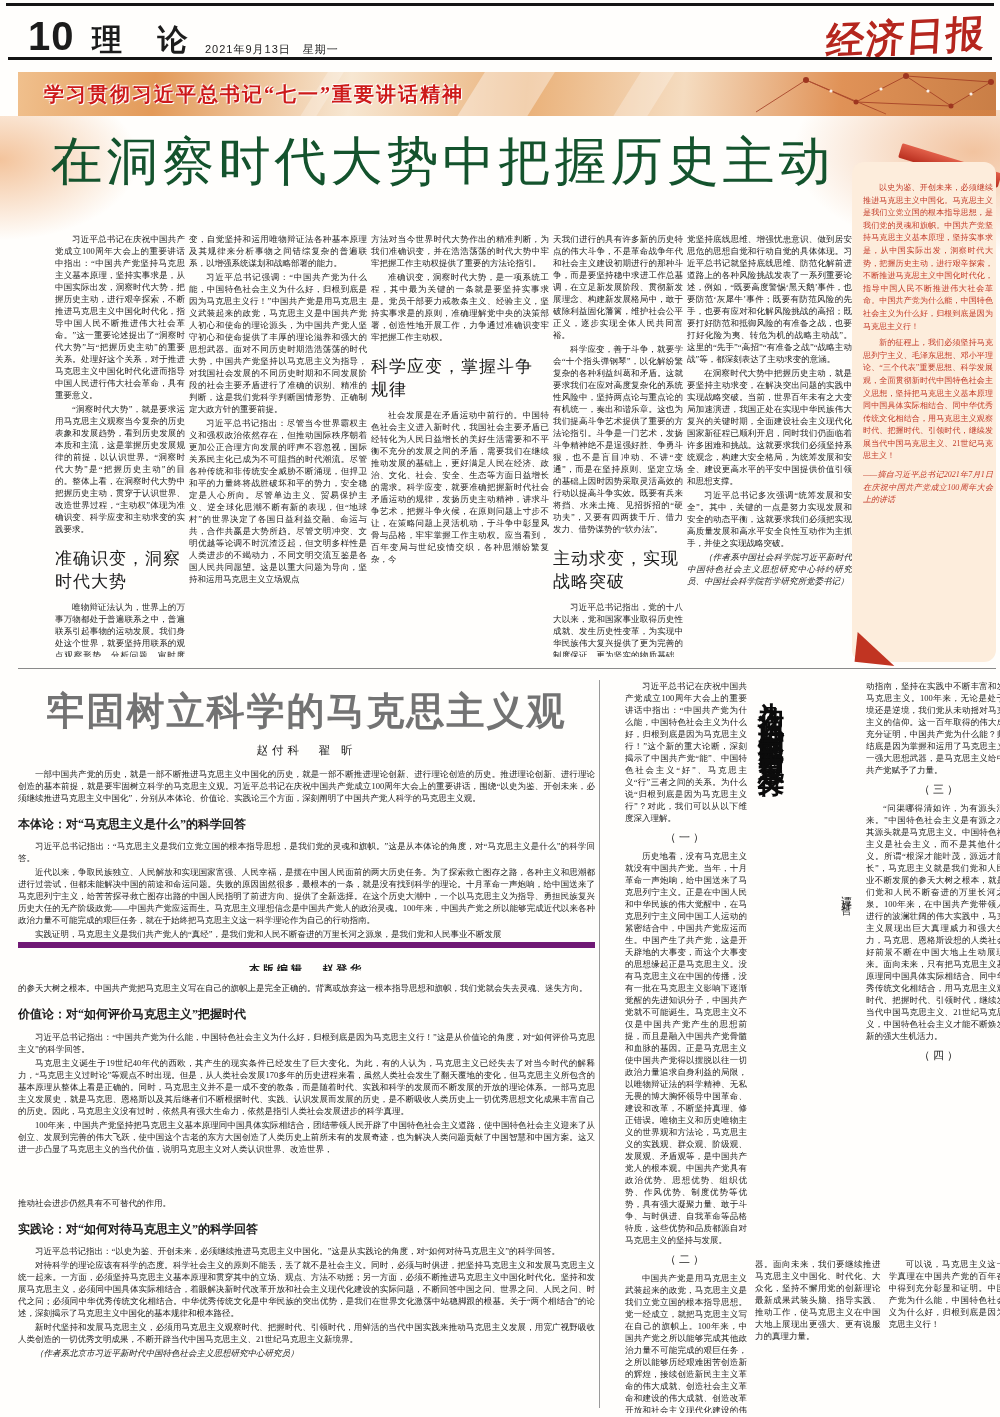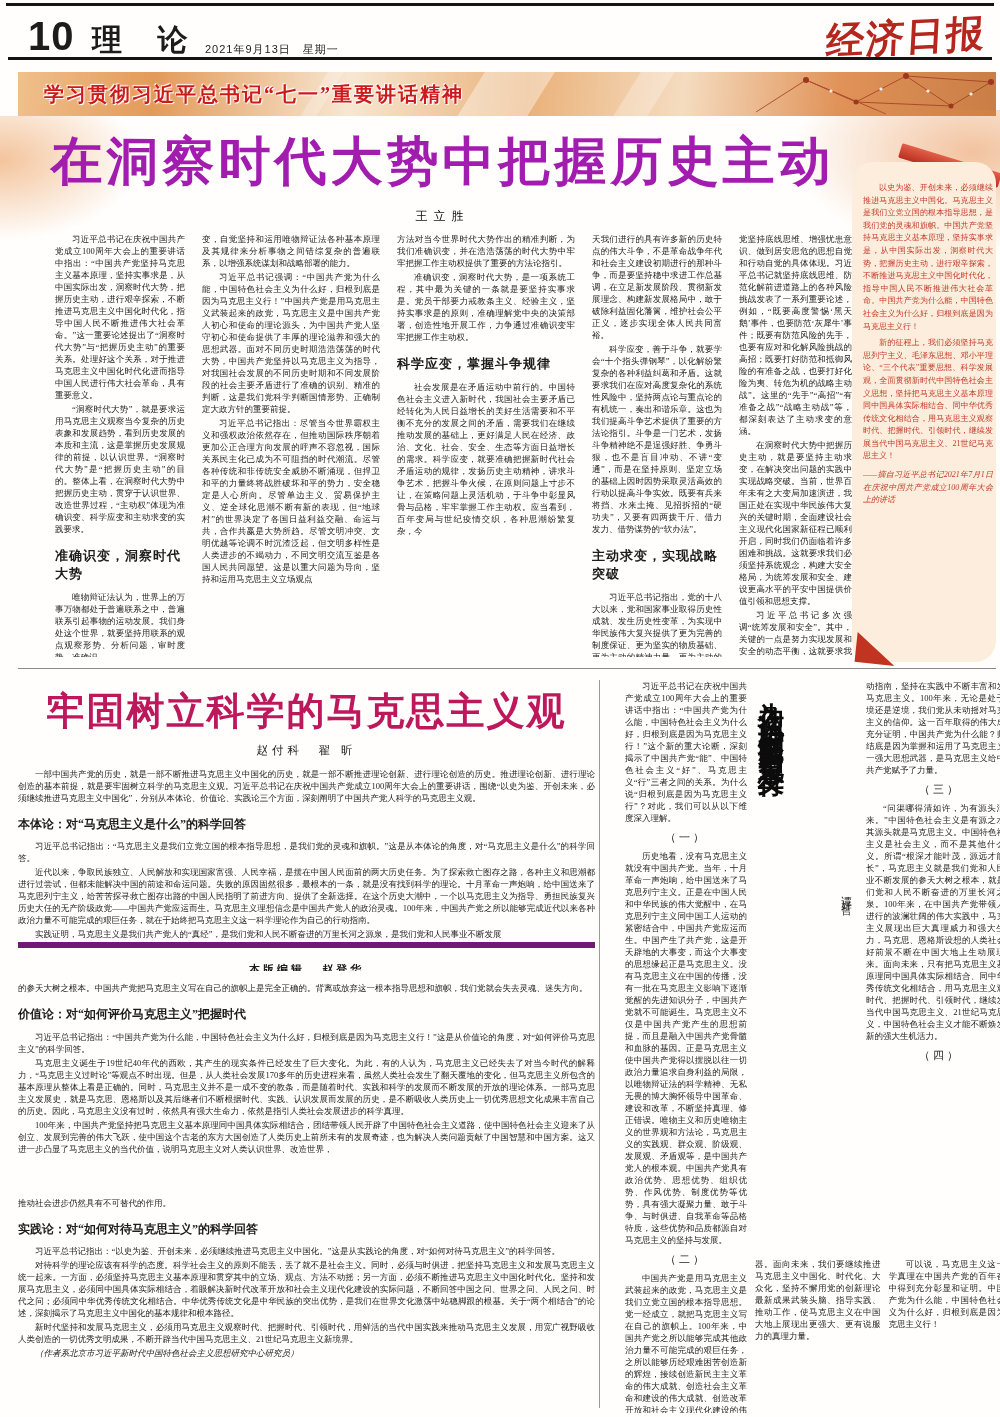--- a/index.html
+++ b/index.html
@@ -29,47 +29,47 @@
      letter-spacing:2px;text-shadow:1px 1px 0 #fff,-1px -1px 0 rgba(255,255,255,.85),0 0 3px rgba(255,255,255,.9);}
 
   
   .swooshL{position:absolute;left:0;top:116px;width:140px;height:125px;
      background:radial-gradient(ellipse at 0% 35%,rgba(234,148,77,.55),rgba(234,148,77,0) 70%);}
   .swooshR{position:absolute;left:780px;top:110px;width:220px;height:150px;
      background:radial-gradient(ellipse at 88% 28%,rgba(229,136,66,.5),rgba(229,136,66,0) 66%);}
 
   
   .a1title{position:absolute;left:35px;top:132px;width:815px;text-align:center;font-size:52px;line-height:1.15;
-     font-weight:700;letter-spacing:4px;color:#a21caf;}
+     font-weight:400;letter-spacing:4px;color:#14532d;}
   .a1author{position:absolute;left:35px;top:208px;width:815px;text-align:center;font-size:12px;letter-spacing:6px;color:#111;}
-  .a1body{position:absolute;left:55px;top:233px;width:797px;height:424px;display:flex;gap:17px;overflow:hidden;}
+  .a1body{position:absolute;left:55px;top:233px;width:797px;height:424px;display:flex;gap:4px;overflow:hidden;}
   .a1c{overflow:hidden;height:424px;}
   .a1c1{width:130px;}.a1c2{width:178px;}.a1c3{width:178px;}.a1c4{width:130px;}.a1c5{flex:1;}
   .bp{margin:0 0 2px 0;font-size:8.5px;line-height:12px;text-align:justify;text-indent:2em;}
   .bp.noind{text-indent:0;}
-  .a1sub{font-size:13px;font-weight:700;margin:12px 0 8px 0;letter-spacing:1px;font-family:"Liberation Sans","DejaVu Sans",sans-serif;}
+  .a1sub{font-size:17px;font-weight:400;margin:12px 0 8px 0;letter-spacing:1px;font-family:"Liberation Sans","DejaVu Sans",sans-serif;}
   .note{font-style:italic;color:#222;}
 
   
   .qbox{position:absolute;left:852px;top:162px;width:144px;height:500px;}
-  .qinner{position:absolute;inset:0;background:#fdeddc;border-radius:21px;padding:20px 3px 14px 11px;box-sizing:border-box;overflow:hidden;}
+  .qinner{position:absolute;inset:0;background:#fdeddc;border-radius:12px;padding:20px 3px 14px 11px;box-sizing:border-box;overflow:hidden;}
   .qinner p{margin:0 0 4px 0;font-size:8px;line-height:12.6px;color:#c23a28;text-align:justify;text-indent:2em;}
   .qsrc{font-style:italic;text-align:right;margin-top:6px !important;text-indent:0 !important;}
   .ribTop{position:absolute;top:-4px;right:-6px;width:104px;height:15px;border-radius:2px;
      background:linear-gradient(180deg,#e2604a,#b92f1f);transform:rotate(17deg);}
   .ribBot{position:absolute;bottom:-2px;left:4px;width:0;height:0;
      border-left:40px solid #c13422;border-top:30px solid transparent;transform:rotate(6deg);}
 
   
   .divh{position:absolute;left:18px;top:668px;width:978px;height:1px;background:#8a8a8a;}
   .divv{position:absolute;left:599px;top:680px;width:1px;height:728px;background:#9a9a9a;}
 
   
   .a2{position:absolute;left:18px;top:680px;width:577px;height:733px;overflow:hidden;}
-  .a2title{margin:6px 0 2px 0;text-align:center;font-size:38px;font-weight:900;letter-spacing:2px;color:#be185d;}
+  .a2title{margin:6px 0 2px 0;text-align:center;font-size:38px;font-weight:900;letter-spacing:2px;color:#737373;}
   .a2authors{text-align:center;font-size:11.5px;letter-spacing:4px;margin:6px 0 10px 0;}
   .a2cols{display:flex;gap:11px;height:632px;overflow:hidden;flex-direction:column;}
   .a2c{flex:1;overflow:hidden;display:flex;flex-direction:column;}
   .a2sub{font-size:12px;font-weight:900;margin:10px 0 7px 0;line-height:1.45;}
   .editor{margin-top:auto;border-top:6px solid #701a75;border-bottom:1px solid #2a2a2a;
      padding:14px 0;text-align:center;font-weight:700;font-size:11px;letter-spacing:3px;}
 
   
   .a3{position:absolute;left:625px;top:680px;width:389px;height:733px;display:flex;gap:8px;overflow:hidden;}
   .a3colA{width:122px;overflow:hidden;}
@@ -128,21 +128,20 @@
           <circle cx="225" cy="22" r="1.6"></circle>
       </g>
     </svg>
     <div class="bannertext">学习贯彻习近平总书记“七一”重要讲话精神</div>
   </div>
 
   <div class="swooshL"></div>
   <div class="swooshR"></div>
 
   <div class="a1title sans">在洞察时代大势中把握历史主动</div>
-  <div class="a1author">王立胜</div>
 
   <div class="a1body">
     <div class="a1c a1c1">
       <p class="bp">习近平总书记在庆祝中国共产党成立100周年大会上的重要讲话中指出：“中国共产党坚持马克思主义基本原理，坚持实事求是，从中国实际出发，洞察时代大势，把握历史主动，进行艰辛探索，不断推进马克思主义中国化时代化，指导中国人民不断推进伟大社会革命。”这一重要论述提出了“洞察时代大势”与“把握历史主动”的重要关系。处理好这个关系，对于推进马克思主义中国化时代化进而指导中国人民进行伟大社会革命，具有重要意义。</p>
       <p class="bp">“洞察时代大势”，就是要求运用马克思主义观察当今复杂的历史表象和发展趋势，看到历史发展的本质和主流，这是掌握历史发展规律的前提，以认识世界。“洞察时代大势”是“把握历史主动”的目的。整体上看，在洞察时代大势中把握历史主动，贯穿于认识世界、改造世界过程，“主动权”体现为准确识变、科学应变和主动求变的实践要求。</p>
       <div class="a1sub">准确识变，洞察时代大势</div>
       <p class="bp">唯物辩证法认为，世界上的万事万物都处于普遍联系之中，普遍联系引起事物的运动发展。我们身处这个世界，就要坚持用联系的观点观察形势、分析问题，审时度势，准确识</p>
     </div>
     <div class="a1c a1c2">
       <p class="bp noind">变，自觉坚持和运用唯物辩证法各种基本原理及其规律来分析事物之间错综复杂的普遍联系，以增强系统谋划和战略部署的能力。</p>

